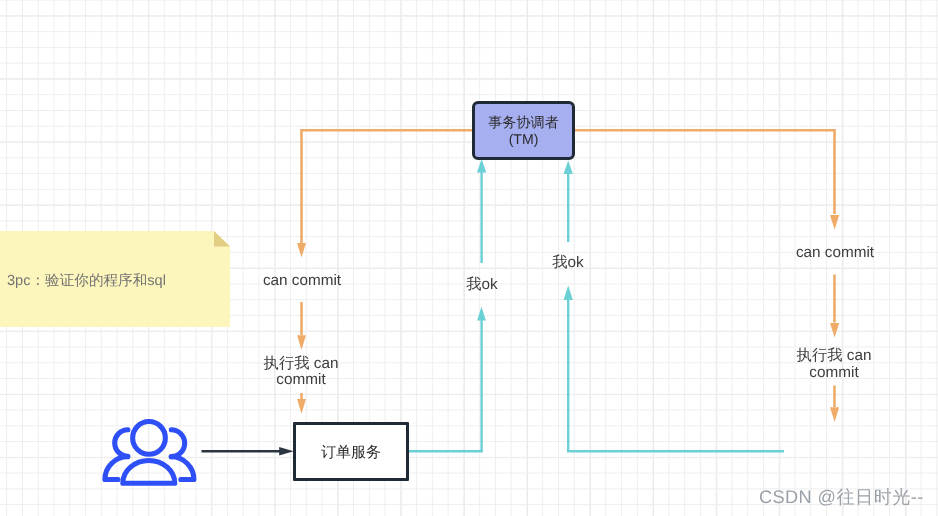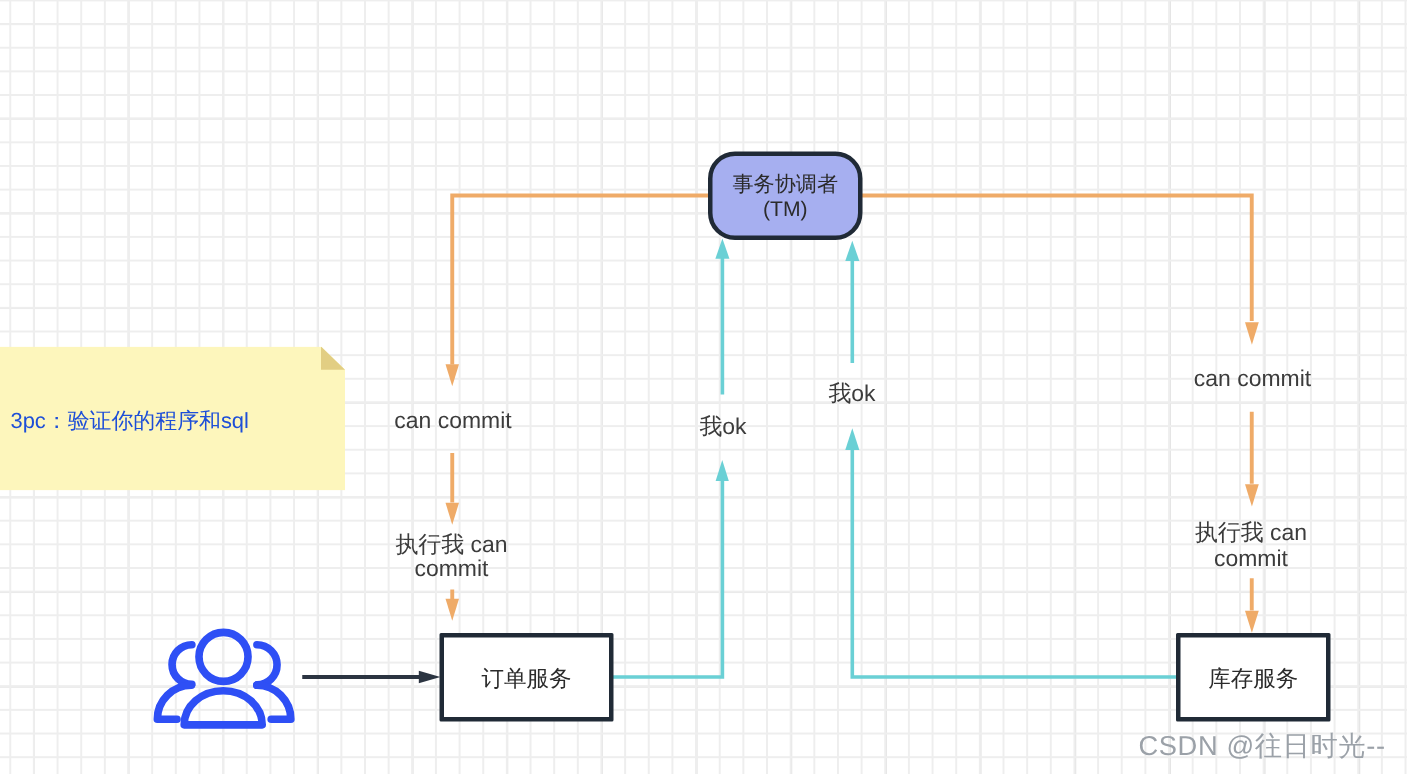--- a/index.html
+++ b/index.html
@@ -23,34 +23,34 @@
        font-size:15.3px;line-height:16.6px;}
 
   .orange-line{fill:none;stroke:#efab68;stroke-width:2.6;}
   .orange-head{fill:#efab68;stroke:none;}
   .teal-line{fill:none;stroke:#6ad0d5;stroke-width:2.4;}
   .teal-head{fill:#6ad0d5;stroke:none;}
   .black-line{fill:none;stroke:#2b3441;stroke-width:2.6;}
   .black-head{fill:#2b3441;stroke:none;}
 
   .tm-node{left:472px;top:101px;width:103px;height:59px;border:3px solid #202a36;
-           border-radius:18px;background:#a6aff0;color:#2b2b2b;font-size:14.1px;
+           border-radius:6px;background:#a6aff0;color:#2b2b2b;font-size:14.1px;
            line-height:16.6px;}
   .order-node{left:293px;top:422px;width:116px;height:59px;border:3px solid #202a36;
               background:#ffffff;color:#2b2b2b;font-size:15px;border-radius:1px;}
   .stock-node{left:784px;top:422px;width:103px;height:59px;border:3px solid #202a36;
               background:#ffffff;color:#2b2b2b;font-size:15px;border-radius:1px;}
 
   .note{position:absolute;left:-12px;top:231px;width:242px;height:96px;}
   .note-body{position:absolute;inset:0;background:#fdf6bc;
     clip-path:polygon(0 0, calc(100% - 16px) 0, 100% 15.5px, 100% 100%, 0 100%);}
   .note-fold{position:absolute;right:0;top:0;width:16px;height:15.5px;
     clip-path:polygon(0 0, 100% 100%, 0 100%);background:#e2ce83;}
   .note-text{position:absolute;left:19px;top:4px;bottom:0;display:flex;align-items:center;
-    font-size:14.6px;color:#1d4ed8;}
+    font-size:14.6px;color:#737373;}
 
   .users-icon{position:absolute;left:101px;top:418px;width:96px;height:70px;}
 
   .lbl-l1{left:252px;top:273px;width:100px;}
   .lbl-l2{left:251px;top:355.5px;width:100px;}
   .lbl-r1{left:785px;top:244.5px;width:100px;}
   .lbl-r2{left:784px;top:348px;width:100px;}
   .lbl-ok1{left:452px;top:277px;width:60px;}
   .lbl-ok2{left:538px;top:254.5px;width:60px;}
 
@@ -119,23 +119,20 @@
 
   <div class="node tm-node">
     <div>
       <div>事务协调者</div>
       <div>(TM)</div>
     </div>
   </div>
   <div class="node order-node">
     <span>订单服务</span>
   </div>
-  <div class="node stock-node">
-    <span>库存服务</span>
-  </div>
 
   <div class="lbl lbl-l1">can commit</div>
   <div class="lbl lbl-l2">执行我 can
 commit</div>
   <div class="lbl lbl-r1">can commit</div>
   <div class="lbl lbl-r2">执行我 can
 commit</div>
   <div class="lbl lbl-ok1">我ok</div>
   <div class="lbl lbl-ok2">我ok</div>
 

